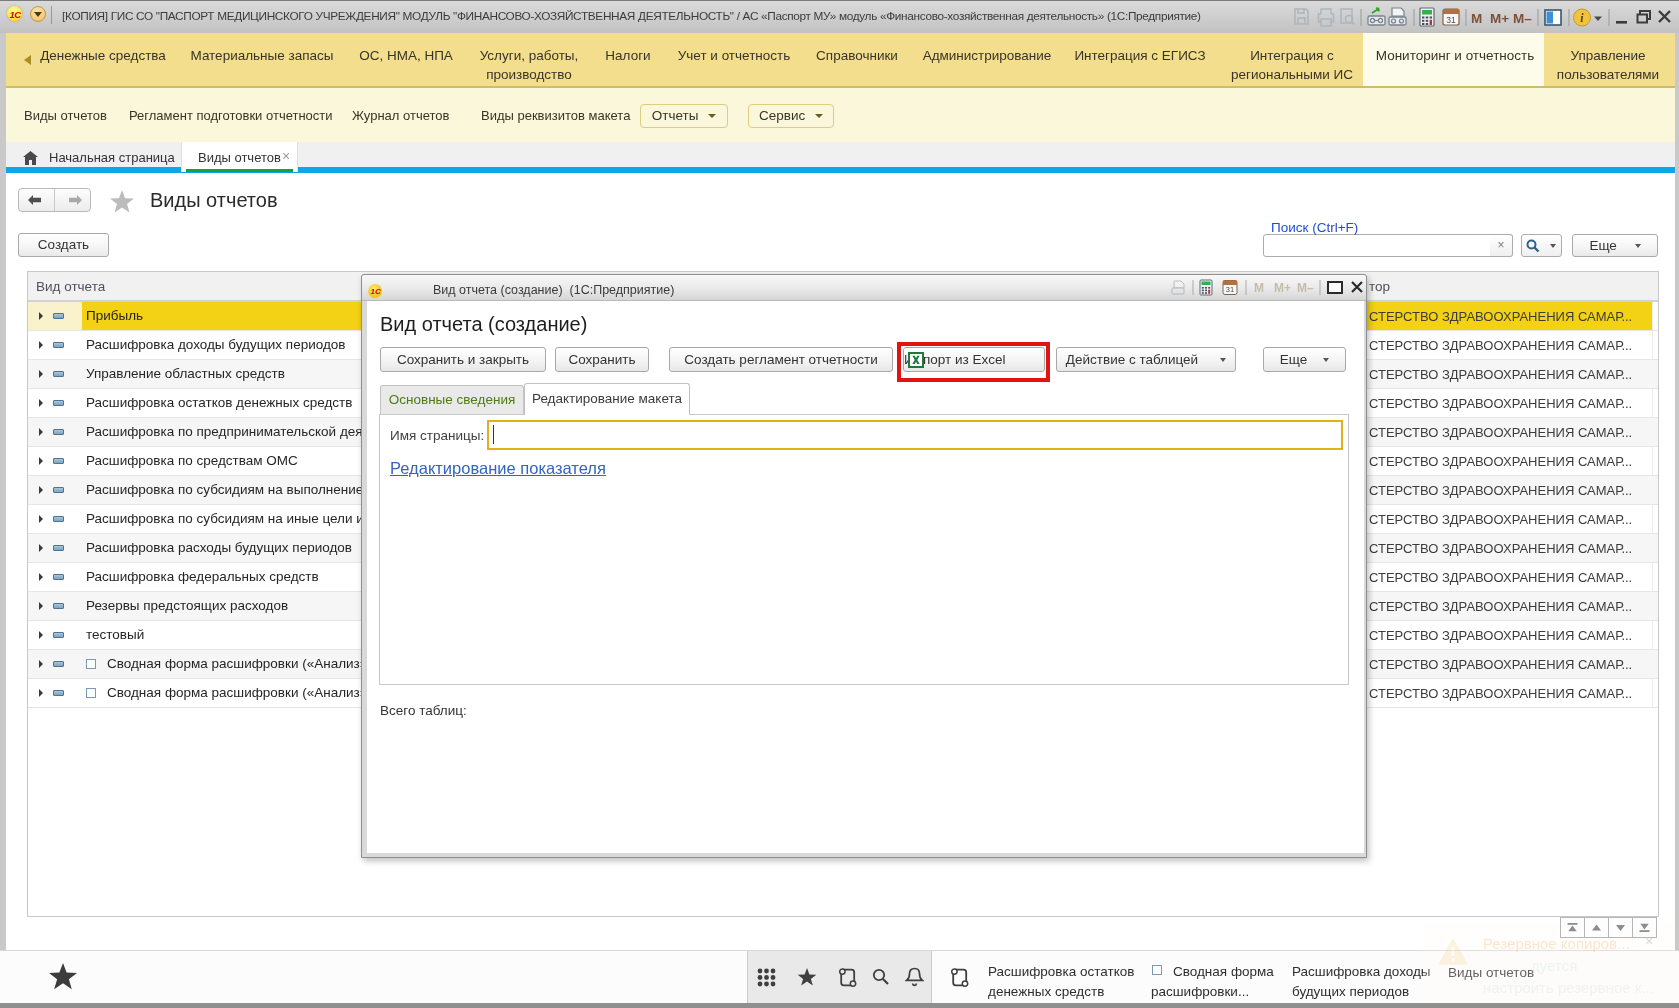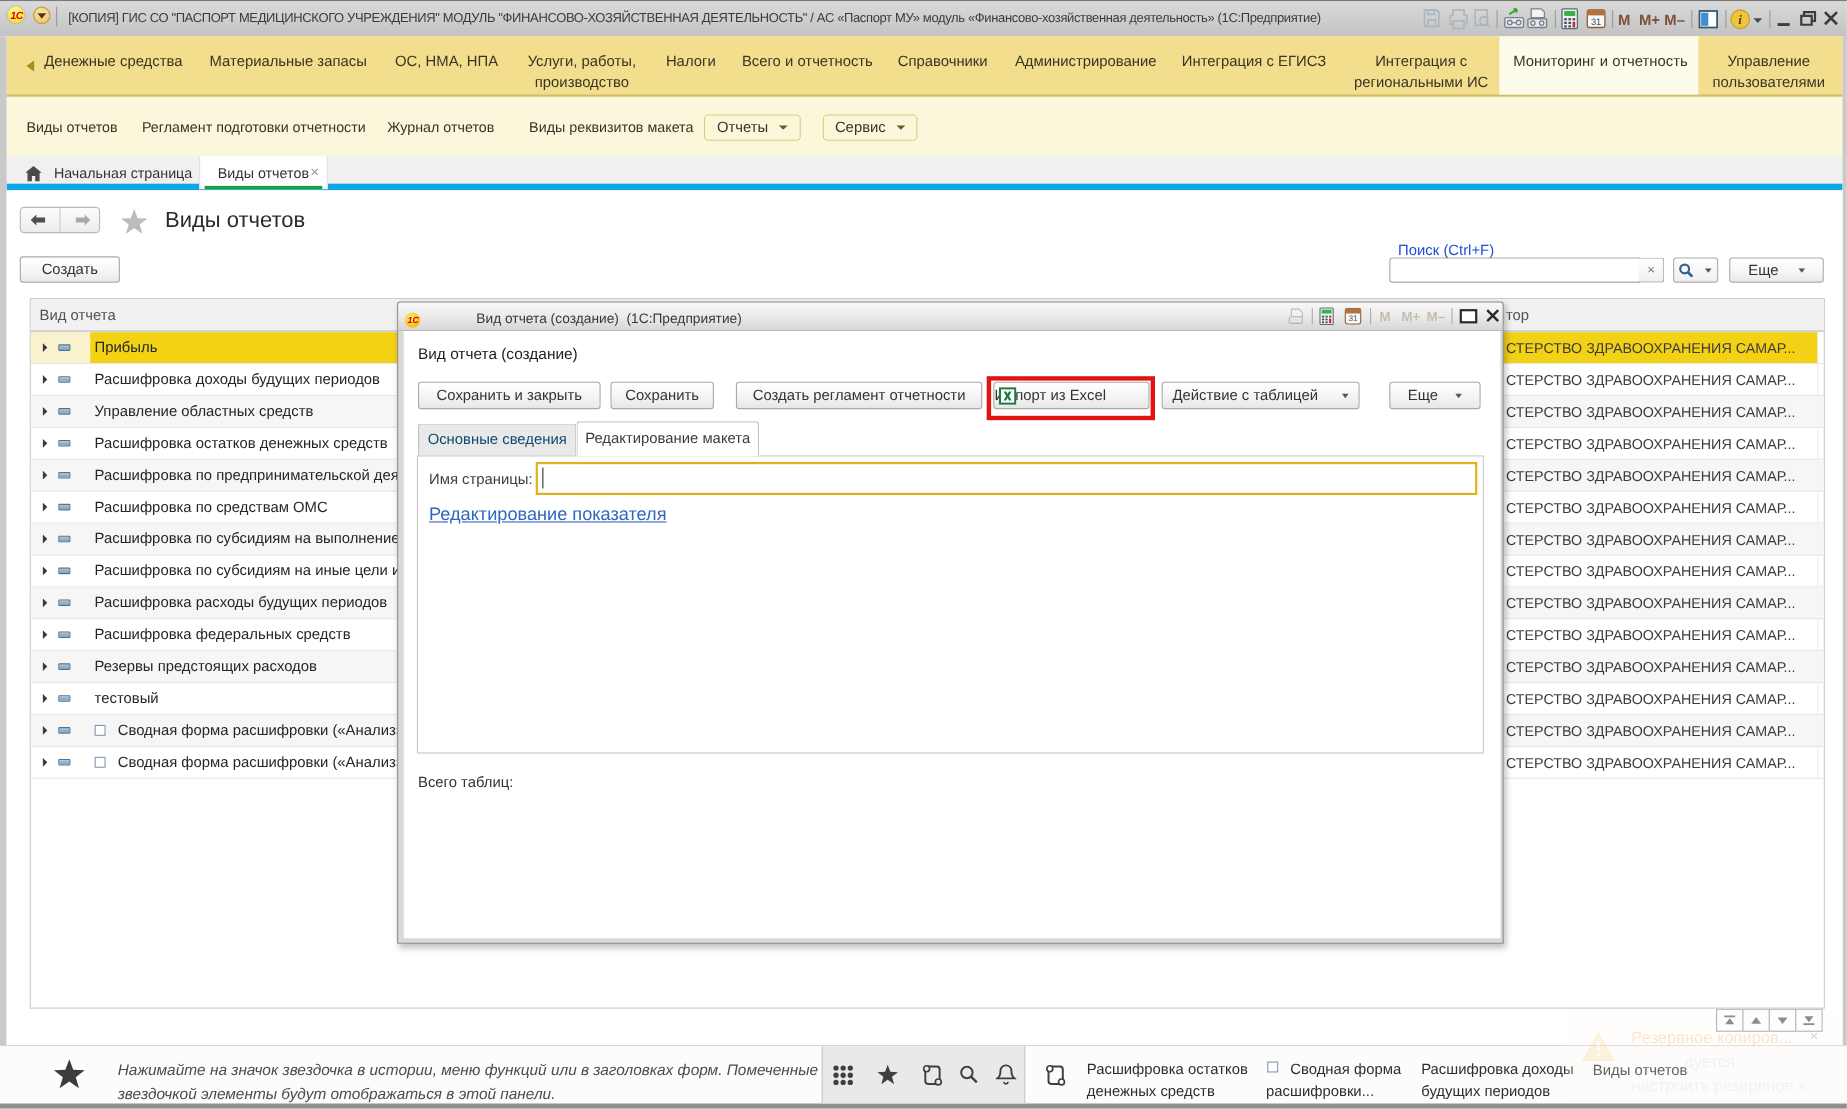--- a/index.html
+++ b/index.html
@@ -123,21 +123,21 @@
   </svg>
   </div>
 <div class="abs" id="mainmenu">
   <div class="abs" style="left:1357px;top:0;width:181px;height:53px;background:#fdfbe9;"></div>
   <div class="abs" style="left:18px;top:22px;width:0;height:0;border-right:7px solid #a98f1f;border-top:5px solid transparent;border-bottom:5px solid transparent;"></div>
   <div class="mitem" style="left:22px;width:150px;">Денежные средства</div>
   <div class="mitem" style="left:176px;width:160px;">Материальные запасы</div>
   <div class="mitem" style="left:340px;width:120px;">ОС, НМА, НПА</div>
   <div class="mitem" style="left:463px;width:120px;">Услуги, работы, производство</div>
   <div class="mitem" style="left:582px;width:80px;">Налоги</div>
-  <div class="mitem" style="left:658px;width:140px;">Всего и отчетность</div>
+  <div class="mitem" style="left:658px;width:140px;">Учет и отчетность</div>
   <div class="mitem" style="left:801px;width:100px;">Справочники</div>
   <div class="mitem" style="left:906px;width:150px;">Администрирование</div>
   <div class="mitem" style="left:1059px;width:150px;">Интеграция с ЕГИСЗ</div>
   <div class="mitem" style="left:1216px;width:140px;">Интеграция с региональными ИС</div>
   <div class="mitem" style="left:1364px;width:170px;">Мониторинг и отчетность</div>
   <div class="mitem" style="left:1542px;width:120px;">Управление пользователями</div>
 </div>
 <div class="abs" id="submenu">
   <div class="smitem" style="left:18px;">Виды отчетов</div>
   <div class="smitem" style="left:123px;">Регламент подготовки отчетности</div>
@@ -317,51 +317,50 @@
     <g fill="#c5bcab" font-size="12" font-weight="bold" font-family="Liberation Sans">
         <text x="86" y="13">M</text>
         <text x="106" y="13">M+</text>
         <text x="129" y="13">M–</text>
       </g>
     <line x1="152" y1="1" x2="152" y2="16" stroke="#ababab"></line>
     <rect x="160" y="3" width="14" height="11" fill="#fff" stroke="#2b2b2b" stroke-width="2"></rect>
     <path d="M184 3l10 10m0-10l-10 10" stroke="#2b2b2b" stroke-width="2.2"></path>
   </svg>
   <div class="abs" style="left:5px;top:26px;width:997px;height:552px;background:#ffffff;"></div>
-  <div class="tx" style="left:18px;top:38px;font-size:14px;color:#1e1e1e;">Вид отчета (создание)</div>
+  <div class="tx" style="left:18px;top:38px;font-size:20px;color:#1e1e1e;">Вид отчета (создание)</div>
   <div class="dbtn" style="left:18px;width:166px;">Сохранить и закрыть</div>
   <div class="dbtn" style="left:193px;width:94px;">Сохранить</div>
   <div class="dbtn" style="left:307px;width:224px;">Создать регламент отчетности</div>
   <div class="abs" style="left:535px;top:67px;width:153px;height:40px;border:4px solid #e21313;box-sizing:border-box;"></div>
   <div class="dbtn" style="left:541px;width:142px;text-align:left;">
     <svg style="position:absolute;left:4px;top:4px;" width="16" height="16" viewBox="0 0 16 16">
         <rect x="1" y="1" width="14" height="14" fill="#fff" stroke="#1e7a3c" stroke-width="2"></rect>
         <path d="M4.4 3.8h2.4L8 6.2l1.2-2.4h2.4L9.3 7.9l2.4 4.2H9.3L8 9.7l-1.3 2.4H4.3l2.4-4.2z" fill="#1e7a3c"></path>
       </svg>
     <span style="">Импорт из Excel</span></div>
   <div class="dbtn" style="left:694px;width:180px;">Действие с таблицей<span style="display:inline-block;width:0;height:0;border-top:4px solid #555;border-left:3.5px solid transparent;border-right:3.5px solid transparent;vertical-align:2px;margin-left:22px;"></span></div>
   <div class="dbtn" style="left:901px;width:83px;">Еще<span style="display:inline-block;width:0;height:0;border-top:4px solid #555;border-left:3.5px solid transparent;border-right:3.5px solid transparent;vertical-align:2px;margin-left:16px;"></span></div>
 
-  <div class="abs" style="left:18px;top:110px;width:144px;height:29px;background:#e9e9e9;border:1px solid #c2c2c2;border-bottom:none;border-radius:3px 3px 0 0;box-sizing:border-box;font-size:13.5px;color:#0c4a6e;text-align:center;line-height:28px;">Основные сведения</div>
+  <div class="abs" style="left:18px;top:110px;width:144px;height:29px;background:#e9e9e9;border:1px solid #c2c2c2;border-bottom:none;border-radius:3px 3px 0 0;box-sizing:border-box;font-size:13.5px;color:#4d7c0f;text-align:center;line-height:28px;">Основные сведения</div>
   <div class="abs" style="left:162px;top:108px;width:166px;height:31px;background:#fff;border:1px solid #c2c2c2;border-bottom:none;border-radius:3px 3px 0 0;box-sizing:border-box;font-size:13.5px;color:#3c3c3c;text-align:center;line-height:30px;">Редактирование макета</div>
 
   <div class="abs" style="left:17px;top:139px;width:970px;height:271px;border:1px solid #c8c8c8;box-sizing:border-box;"></div>
   <div class="abs" style="left:163px;top:138px;width:164px;height:2px;background:#fff;"></div>
   <div class="tx" style="left:28px;top:153px;font-size:13.5px;color:#404040;">Имя страницы:</div>
   <div class="abs" style="left:125px;top:145px;width:856px;height:30px;border:2px solid #e3b117;box-sizing:border-box;background:#fff;"></div>
   <div class="abs" style="left:131px;top:150px;width:1px;height:19px;background:#333;"></div>
   <div class="tx" style="left:28px;top:184px;font-size:16.5px;color:#3265c0;text-decoration:underline;">Редактирование показателя</div>
   <div class="tx" style="left:18px;top:428px;font-size:13.5px;color:#333;">Всего таблиц:</div>
 </div>
 
 <div class="abs" id="bottombar">
   <svg class="abs" style="left:48px;top:12px;" width="30" height="29" viewBox="0 0 30 29">
       <path d="M15 0l3.6 9.6L29 10l-8.1 6.3 2.9 10L15 20.2l-8.8 6.1 2.9-10L1 10l10.4-.4z" fill="#3c3c3c"></path>
     </svg>
-  <div class="tx" style="left:107px;top:11px;font-size:14px;font-style:italic;color:#4c4c4c;line-height:21.5px;">Нажимайте на значок звездочка в истории, меню функций или в заголовках форм. Помеченные<br>звездочкой элементы будут отображаться в этой панели.</div>
   <div class="abs" style="left:747px;top:0;width:185px;height:52px;background:#e9e9e9;border-left:1px solid #c9c9c9;border-right:1px solid #c9c9c9;box-sizing:border-box;"></div>
 
   <svg class="abs" style="left:757px;top:17px;" width="19" height="19" viewBox="0 0 19 19">
       <g fill="#3f3f3f">
         <circle cx="3" cy="3" r="2.4"></circle>
         <circle cx="9.5" cy="3" r="2.4"></circle>
         <circle cx="16" cy="3" r="2.4"></circle>
         <circle cx="3" cy="9.5" r="2.4"></circle>
         <circle cx="9.5" cy="9.5" r="2.4"></circle>
         <circle cx="16" cy="9.5" r="2.4"></circle>

